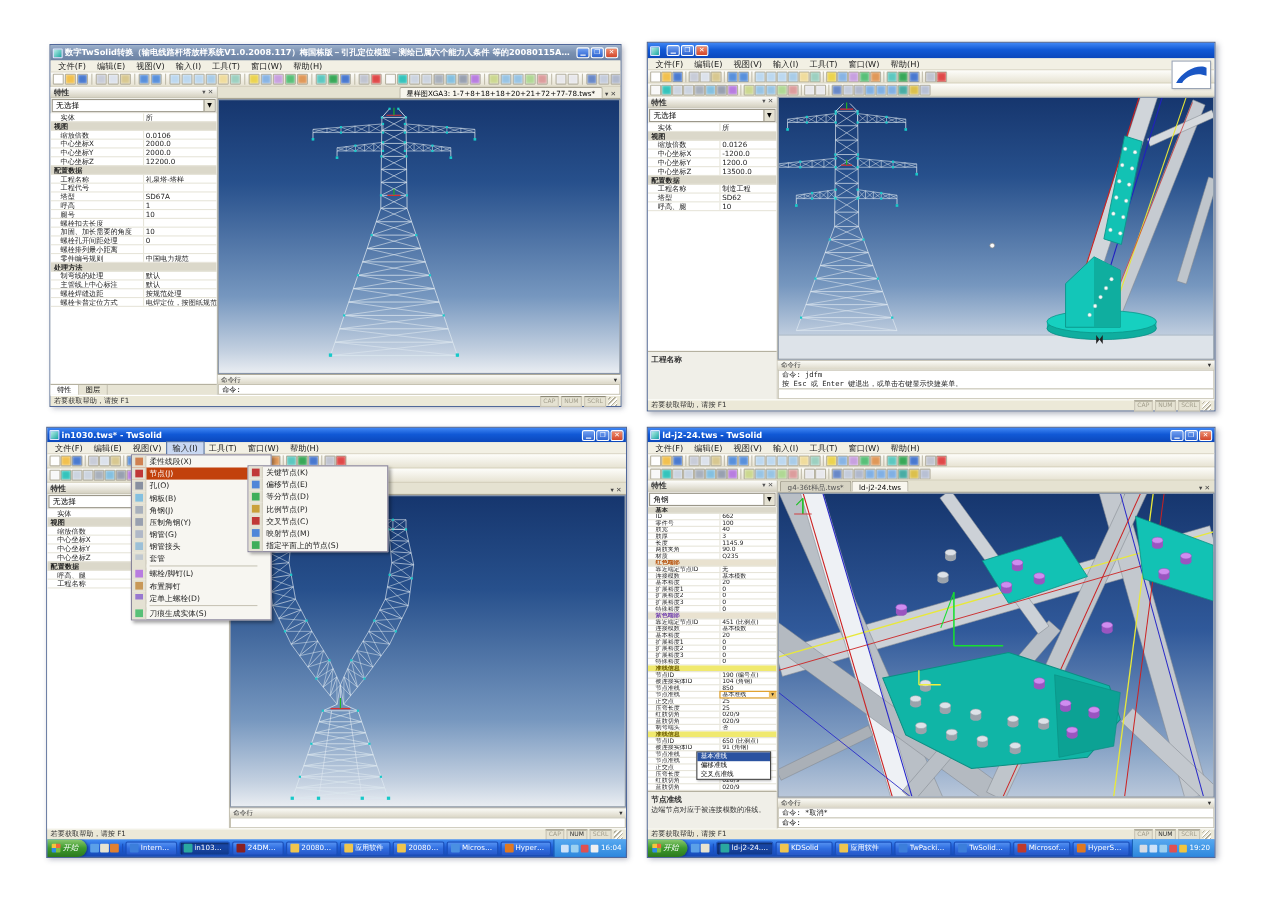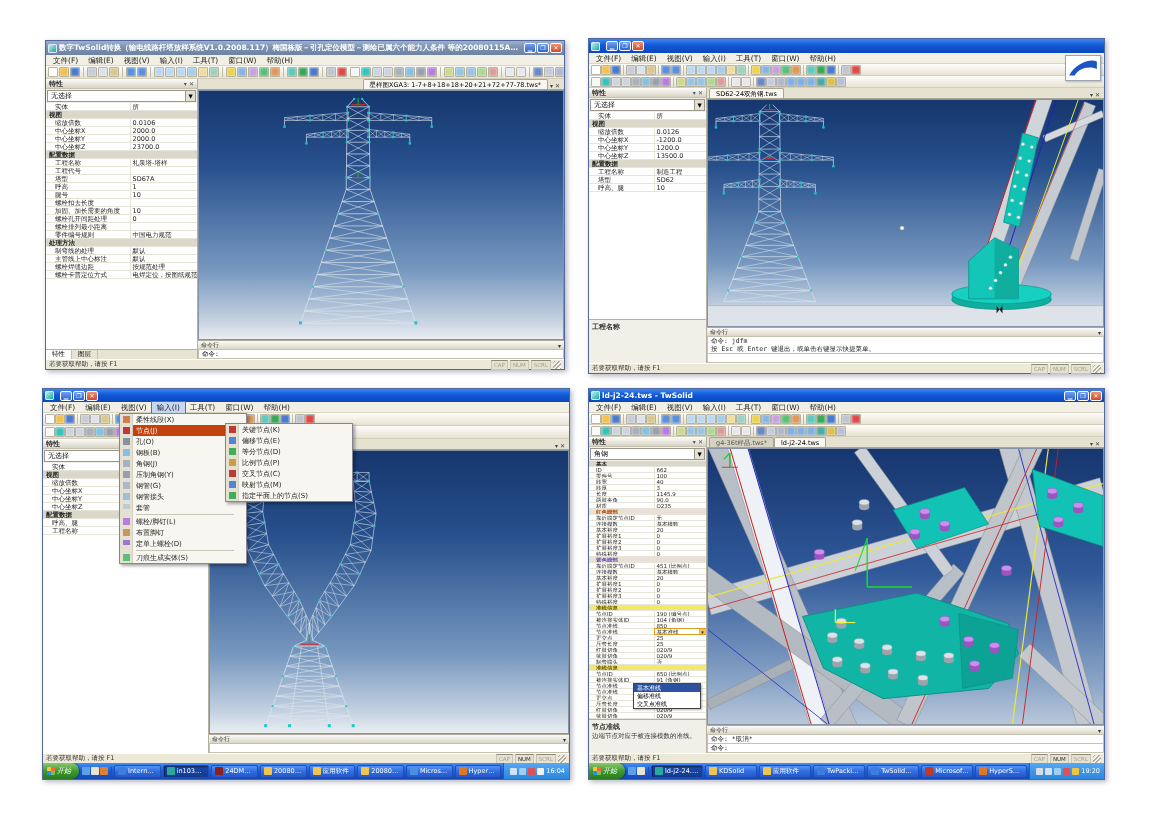--- a/index.html
+++ b/index.html
@@ -244,21 +244,21 @@
               <span class="v">2000.0</span>
             </div>
 
             <div class="row">
               <span class="k">中心坐标Y</span>
               <span class="v">2000.0</span>
             </div>
 
             <div class="row">
               <span class="k">中心坐标Z</span>
-              <span class="v">23700.0</span>
+              <span class="v">12200.0</span>
             </div>
 
             <div class="row g">
               <span class="k">配置数据</span>
               <span class="v"></span>
             </div>
 
             <div class="row">
               <span class="k">工程名称</span>
               <span class="v">礼泉塔-塔样</span>
@@ -695,26 +695,20 @@
               <span class="k">呼高、腿</span>
               <span class="v">10</span>
             </div>
           </div>
         <div class="pdesc" style="height:44px">
           <b>工程名称</b>
             <div></div>
         </div>
       </div>
       <div class="main">
-        <div class="dtabs">
-          <span class="dtabsl">
-              <span class="dtab">SD62-24双角钢.tws</span>
-            </span>
-          <span class="dtabctl">▾ ✕</span>
-        </div>
         <div class="view grad-a">
           <svg id="svg-tr" viewBox="0 0 397 233" preserveAspectRatio="none">
               <rect x="0" y="212" width="397" height="21" fill="#dde3e9"></rect>
               <line x1="0" y1="212" x2="397" y2="212" stroke="#aab6c2" stroke-width="0.8"></line>
               <path d="M52.0,12.0 L51.9,24.9 L51.8,37.8 L51.6,50.6 L51.5,63.5 L51.4,76.4 L51.3,89.3 L51.1,102.1 L51.0,115.0 L46.6,126.6 L42.3,138.3 L37.9,149.9 L33.5,161.5 L29.1,173.1 L24.8,184.8 L20.4,196.4 L16.0,208.0" fill="none" stroke="#dde7ef" stroke-width="0.65"></path>
               <path d="M72.0,12.0 L72.1,24.9 L72.3,37.8 L72.4,50.6 L72.5,63.5 L72.6,76.4 L72.8,89.3 L72.9,102.1 L73.0,115.0 L77.4,126.6 L81.8,138.3 L86.1,149.9 L90.5,161.5 L94.9,173.1 L99.3,184.8 L103.6,196.4 L108.0,208.0" fill="none" stroke="#dde7ef" stroke-width="0.65"></path>
               <line x1="52" y1="12" x2="72" y2="12" stroke="#dde7ef" stroke-width="0.65"></line>
               <line x1="52" y1="12" x2="72.125" y2="24.875" stroke="#dde7ef" stroke-width="0.52"></line>
               <line x1="72" y1="12" x2="51.875" y2="24.875" stroke="#dde7ef" stroke-width="0.52"></line>
               <rect x="51" y="11" width="2" height="2" fill="#17c9c9"></rect>
@@ -981,20 +975,21 @@
           <span class="flag">NUM</span>
           <span class="flag">SCRL</span>
         </span>
       <span class="grip"></span>
     </div>
   </div>
 
   <div class="win" id="win-bl" style="left:42px;top:388px;width:528px;height:392px">
     <div class="tbar" style="height:13px">
       <span class="wicon"></span>
+      <span class="ttext">in1030.tws* - TwSolid</span>
       <span class="wbtns">
         <span class="wbtn">▁</span>
         <span class="wbtn">❐</span>
         <span class="wbtn close">✕</span>
       </span>
     </div>
     <div class="mbar">
 
     <span class="mmenu">文件(F)</span>
         <span class="mmenu">编辑(E)</span>

